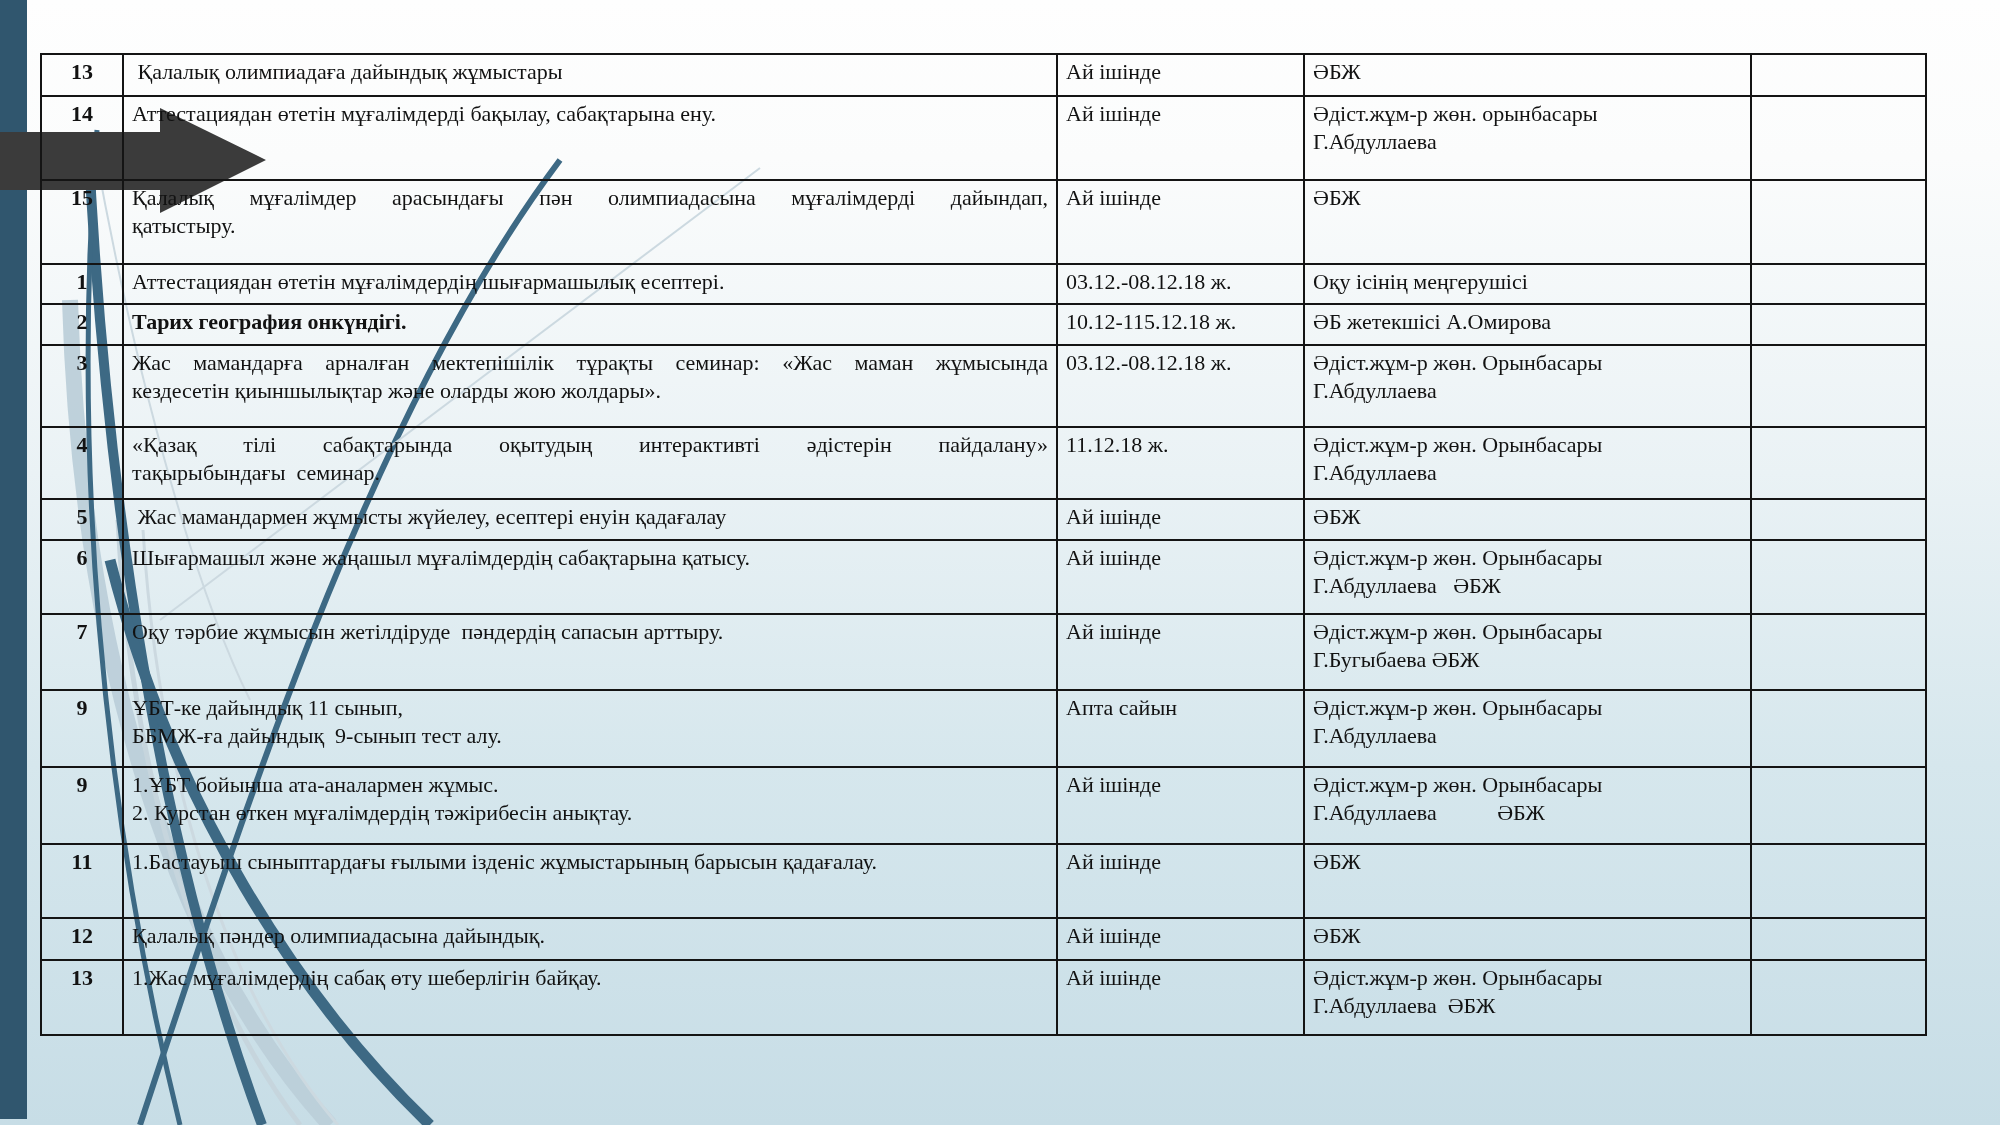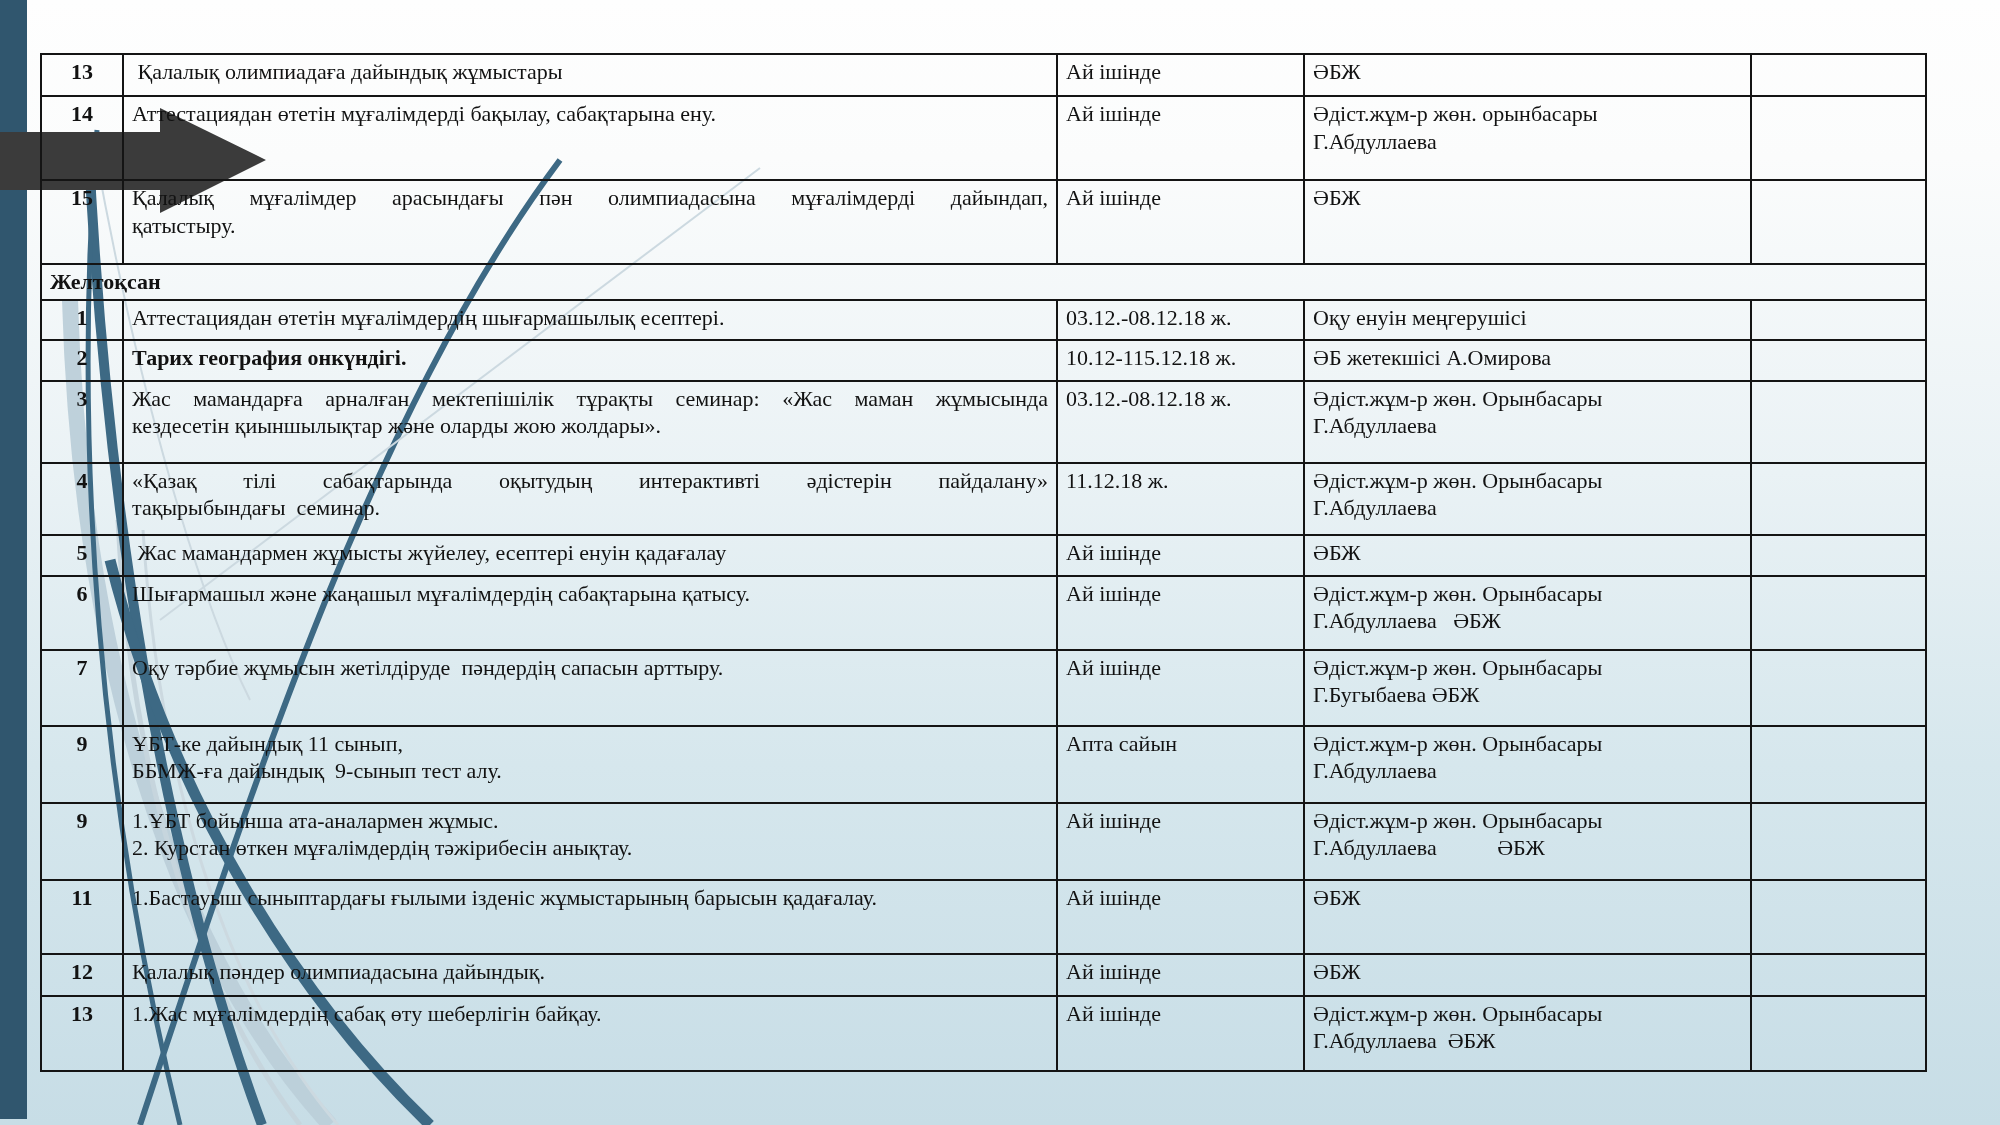--- a/index.html
+++ b/index.html
@@ -102,35 +102,32 @@
             <div class="line">қатыстыру.</div>
           </td>
           <td class="time-cell">
             <div class="line">Ай ішінде</div>
           </td>
           <td class="resp-cell">
             <div class="line">ӘБЖ</div>
           </td>
           <td class="empty-cell"></td>
         </tr>
-        <tr style="height: 30px;">
-          <td colspan="5" class="section-cell">Желтоқсан</td>
-        </tr>
         <tr style="height: 40px;">
           <td class="num-cell">
             <div class="line">1</div>
           </td>
           <td class="task-cell">
             <div class="line">Аттестациядан өтетін мұғалімдердің шығармашылық есептері.</div>
           </td>
           <td class="time-cell">
             <div class="line">03.12.-08.12.18 ж.</div>
           </td>
           <td class="resp-cell">
-            <div class="line">Оқу енуін меңгерушісі</div>
+            <div class="line">Оқу ісінің меңгерушісі</div>
           </td>
           <td class="empty-cell"></td>
         </tr>
         <tr style="height: 41px;">
           <td class="num-cell">
             <div class="line">2</div>
           </td>
           <td class="task-cell bold">
             <div class="line">Тарих география онкүндігі.</div>
           </td>

